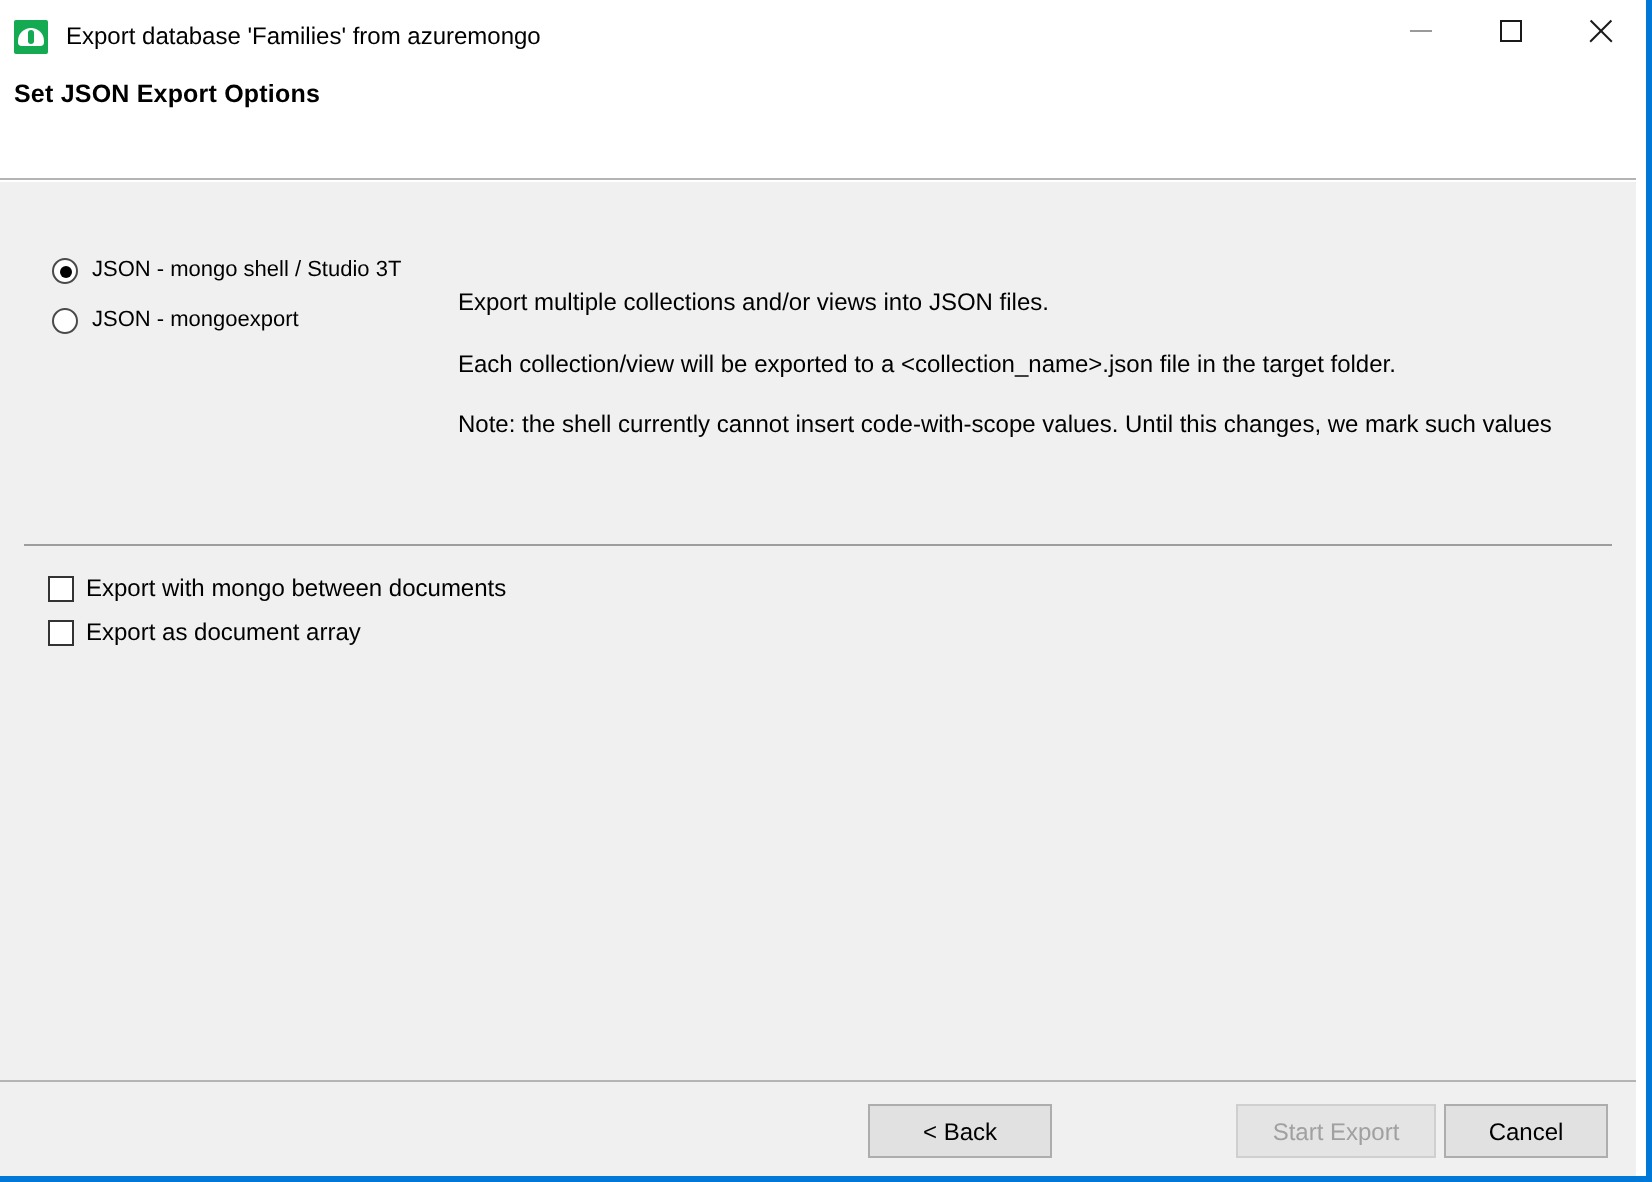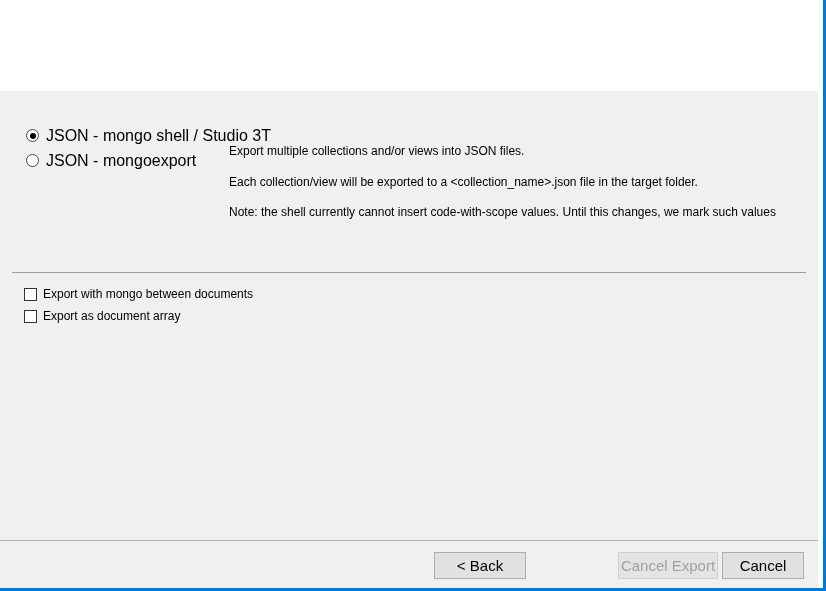--- a/index.html
+++ b/index.html
@@ -178,21 +178,21 @@
     content: "";
     position: absolute;
     left: 2.5px;
     top: 2.5px;
     width: 6px;
     height: 6px;
     border-radius: 50%;
     background: #000000;
   }
   .radio-label {
-    font-size: 16px;
+    font-size: 11px;
     line-height: 15px;
     white-space: nowrap;
   }
 
   
   #description {
     position: absolute;
     left: 229px;
     top: 52px;
     width: 580px;
@@ -259,39 +259,60 @@
     box-sizing: border-box;
   }
   .dlg-btn {
     position: absolute;
     top: 11px;
     height: 27px;
     background: #e1e1e1;
     border: 1px solid #adadad;
     box-sizing: border-box;
     font-family: "Liberation Sans", sans-serif;
-    font-size: 15px;
+    font-size: 12px;
     color: #000000;
     display: flex;
     align-items: center;
     justify-content: center;
     padding: 0;
   }
   #btn-back        { left: 434px; width: 92px; }
   #btn-next        { left: 522px; width: 100px;
                      border: 2px solid #0078d7; background: #e1e1e1; }
   #btn-start       { left: 618px; width: 100px;
                      color: #a0a0a0; background: #e4e4e4; border-color: #cfcfcf; }
   #btn-cancel      { left: 722px; width: 82px; }
 </style>
 </head>
 <body>
 
 <div id="window">
 
+  <div id="titlebar">
+
+    <div id="title-row">
+      <div id="app-icon">
+        <span class="leaf"></span>
+      </div>
+      <span id="window-title">Export database 'Families' from azuremongo</span>
+    </div>
+
+    <div id="page-heading">Set JSON Export Options</div>
+
+    <div class="caption-btn" id="btn-min">
+      <span class="cap-min"></span>
+    </div>
+    <div class="caption-btn" id="btn-max">
+      <span class="cap-max"></span>
+    </div>
+    <div class="caption-btn" id="btn-close">
+      <span class="cap-close"></span>
+    </div>
+  </div>
 
   <div id="body-panel">
 
     <div id="option-list">
       <div class="radio-row checked">
         <span class="radio-mark"></span>
         <span class="radio-label">JSON - mongo shell / Studio 3T</span>
       </div>
       <div class="radio-row">
         <span class="radio-mark"></span>
@@ -314,17 +335,17 @@
       </div>
       <div class="check-row">
         <span class="check-mark"></span>
         <span class="check-label">Export as document array</span>
       </div>
     </div>
   </div>
 
   <div id="button-bar">
     <button class="dlg-btn" id="btn-back">&lt; Back</button>
-    <button class="dlg-btn" id="btn-start" disabled="">Cancel Export</button>
+    <button class="dlg-btn" id="btn-start" disabled="">Start Export</button>
     <button class="dlg-btn" id="btn-cancel">Cancel</button>
   </div>
 
 </div>
 
 </body></html>

